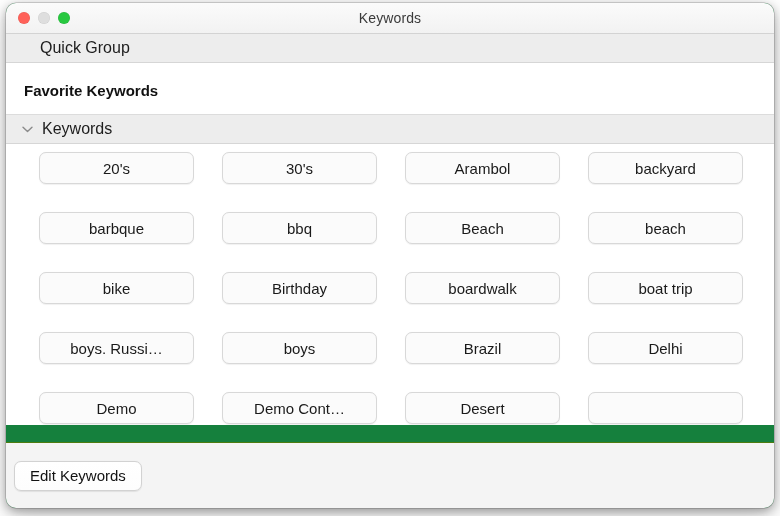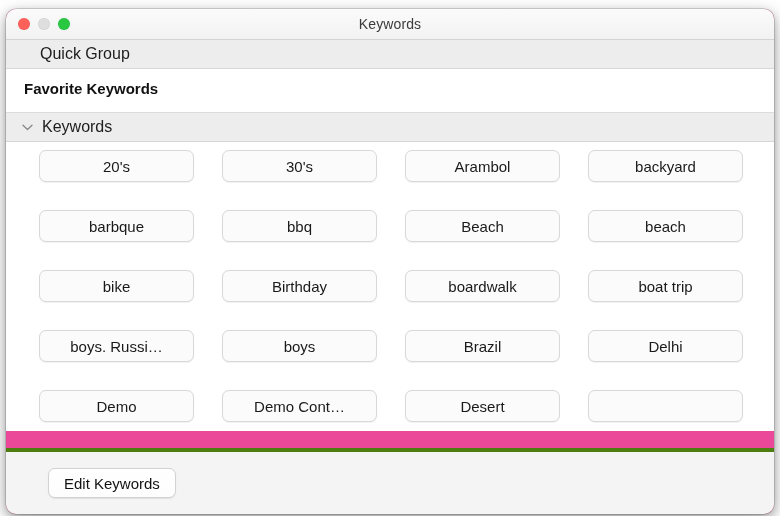--- a/index.html
+++ b/index.html
@@ -12,24 +12,24 @@
     height: 516px;
     overflow: hidden;
     font-family: "Liberation Sans", "DejaVu Sans", sans-serif;
     -webkit-font-smoothing: antialiased;
   }
 
   
   .window {
     position: absolute;
     left: 6px;
-    top: 9px;
+    top: 3px;
     width: 768px;
     height: 505px;
-    background: #ec4899;
+    background: #15803d;
     border-radius: 10px;
     box-shadow: 0 0 0 0.5px rgba(0,0,0,0.28),
                 0 3px 10px rgba(0,0,0,0.30),
                 0 8px 26px rgba(0,0,0,0.20);
     overflow: hidden;
     display: flex;
     flex-direction: column;
   }
 
   
@@ -81,21 +81,21 @@
   .quickgroup-label {
     font-size: 16px;
     color: #1d1d1d;
     margin-left: 16px;
   }
 
   
   .favorites {
     flex: 0 0 auto;
     background: #ffffff;
-    padding: 10px 18px 12px 18px;
+    padding: 18px 18px 12px 18px;
     box-sizing: border-box;
   }
   .fav-title {
     font-size: 15px;
     font-weight: bold;
     color: #111111;
     line-height: 20px;
     margin-bottom: 1px;
   }
   .fav-desc {
@@ -160,24 +160,24 @@
     box-shadow: 0 0.5px 1px rgba(0,0,0,0.06);
     white-space: nowrap;
     overflow: hidden;
   }
 
   
   .toolbar {
     flex: 0 0 66px;
     height: 66px;
     background: #f4f4f4;
-    border-top: 4px solid #4d7c0f;
-    display: flex;
-    align-items: center;
-    padding-left: 42px;
+    border-top: 1px solid #4d7c0f;
+    display: flex;
+    align-items: center;
+    padding-left: 8px;
     box-sizing: border-box;
     margin-top: 17px;
   }
   .edit-btn {
     height: 30px;
     padding: 0 15px;
     border: 1px solid #d2d2d2;
     border-radius: 7px;
     background: linear-gradient(to bottom, #ffffff 0%, #fdfdfd 100%);
     font-size: 15px;

